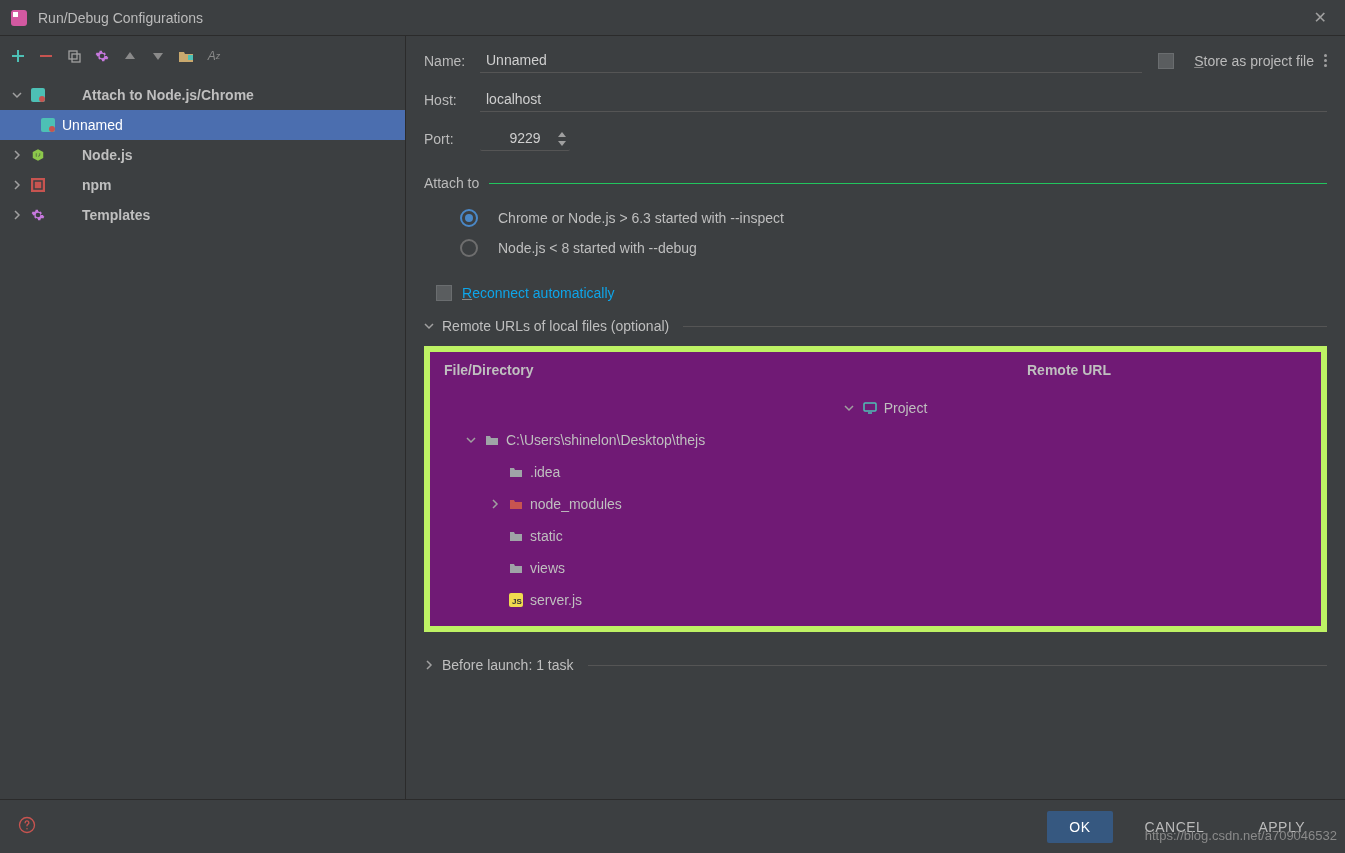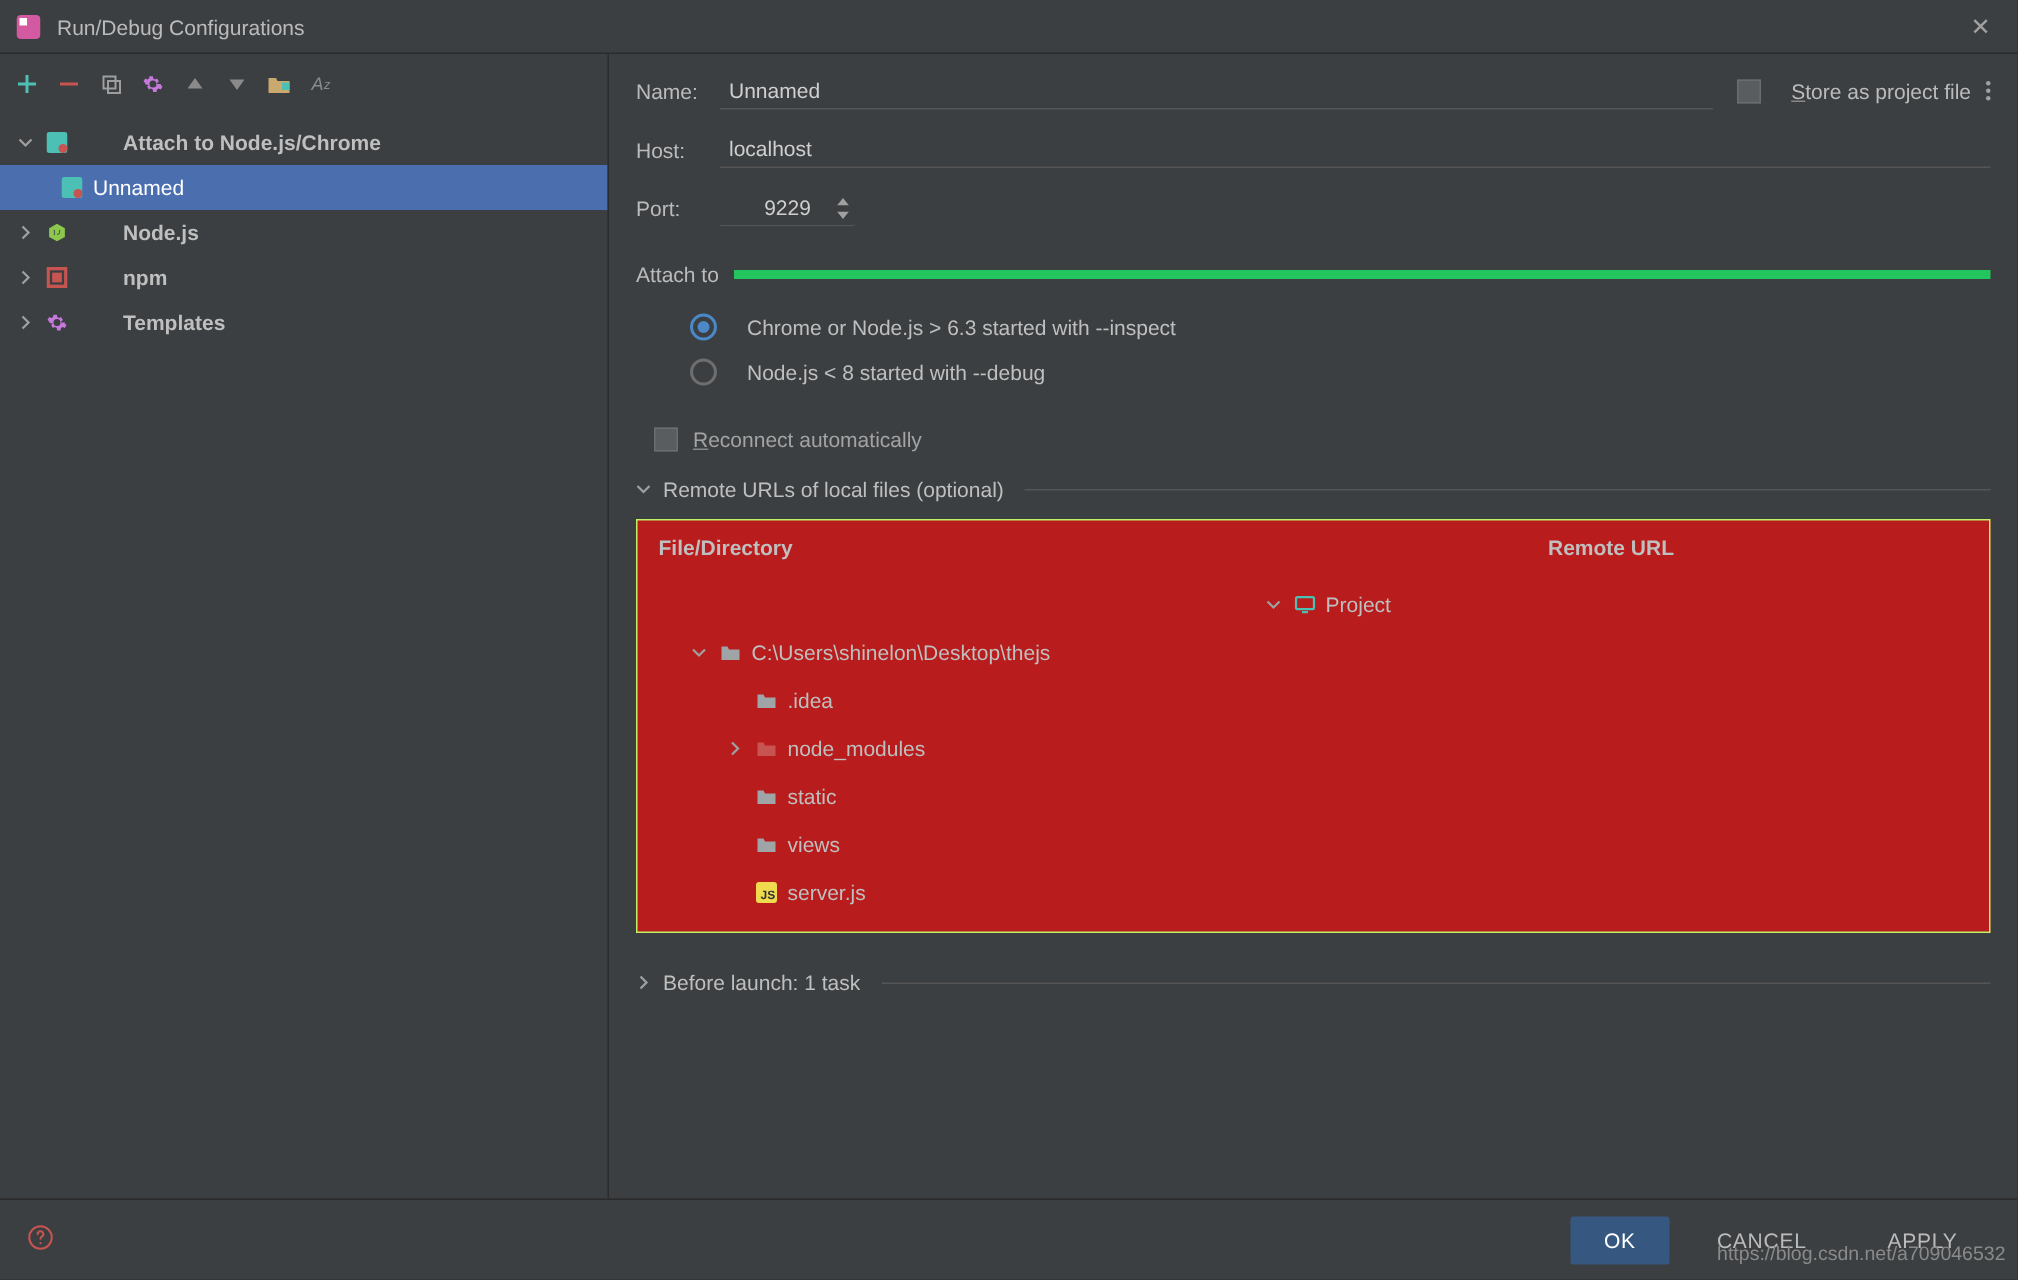--- a/index.html
+++ b/index.html
@@ -119,44 +119,44 @@
     position: relative;
   }
   .port-wrap { position: relative; display:inline-block;}
   .port-spin {
     position:absolute;right:2px;top:2px;bottom:2px;width:12px;
     display:flex;flex-direction:column;justify-content:center;gap:1px;
   }
   .port-spin div{height:8px;display:flex;align-items:center;justify-content:center;cursor:pointer;}
   fieldset {
     border: none;
-    border-top: 6px solid #22c55e;
+    border-top: 1px solid #22c55e;
     margin: 10px 0 16px 0;
     padding: 12px 0 0 0;
   }
   legend { color: #bbbbbb; padding-right: 10px; }
   .radio-row {
     display:flex;align-items:center;gap:20px;
     padding: 6px 0 6px 36px;
     color:#bfbfbf;
   }
   .radio { width:18px;height:18px;border-radius:50%;border:2px solid #6e6e6e;display:flex;align-items:center;justify-content:center;cursor:pointer;}
   .radio.checked { border-color:#4a88c7;}
   .radio.checked::after{content:"";width:8px;height:8px;border-radius:50%;background:#4a88c7;}
-  .check-row {display:flex;align-items:center;gap:10px;padding:6px 0 10px 12px;color:#a3a3a3;}
+  .check-row {display:flex;align-items:center;gap:10px;padding:6px 0 10px 12px;color:#0ea5e9;}
   .check {width:16px;height:16px;background:#5a5d5f;border:1px solid #6a6d6f;cursor:pointer;}
   .collapse-header {
     display:flex;align-items:center;gap:8px;
     color:#bfbfbf;padding:6px 0;cursor:pointer;
     border-top: 1px solid transparent;
   }
   .collapse-header .line{flex:1;border-top:1px solid #555;margin-left:6px;}
   .file-tree-box {
-    background:#b91c1c;
-    border:1px solid #bef264;
+    background:#701a75;
+    border:6px solid #bef264;
     margin-top:6px;
   }
   .ft-header{display:flex;padding:10px 14px;font-weight:600;color:#bfbfbf;}
   .ft-header .c1{flex:1;}
   .ft-header .c2{width:280px;}
   .ft-body{padding:4px 0 10px 0;}
   .ft-row{display:flex;align-items:center;height:32px;gap:6px;color:#bfbfbf;cursor:pointer;}
   .ft-row .chev{width:14px;display:flex;justify-content:center;}
   .ft-row .icon{width:16px;height:16px;display:flex;align-items:center;justify-content:center;}
   .pl-0{padding-left:18px;justify-content:center;} .pl-1{padding-left:34px;} .pl-2{padding-left:58px;}

